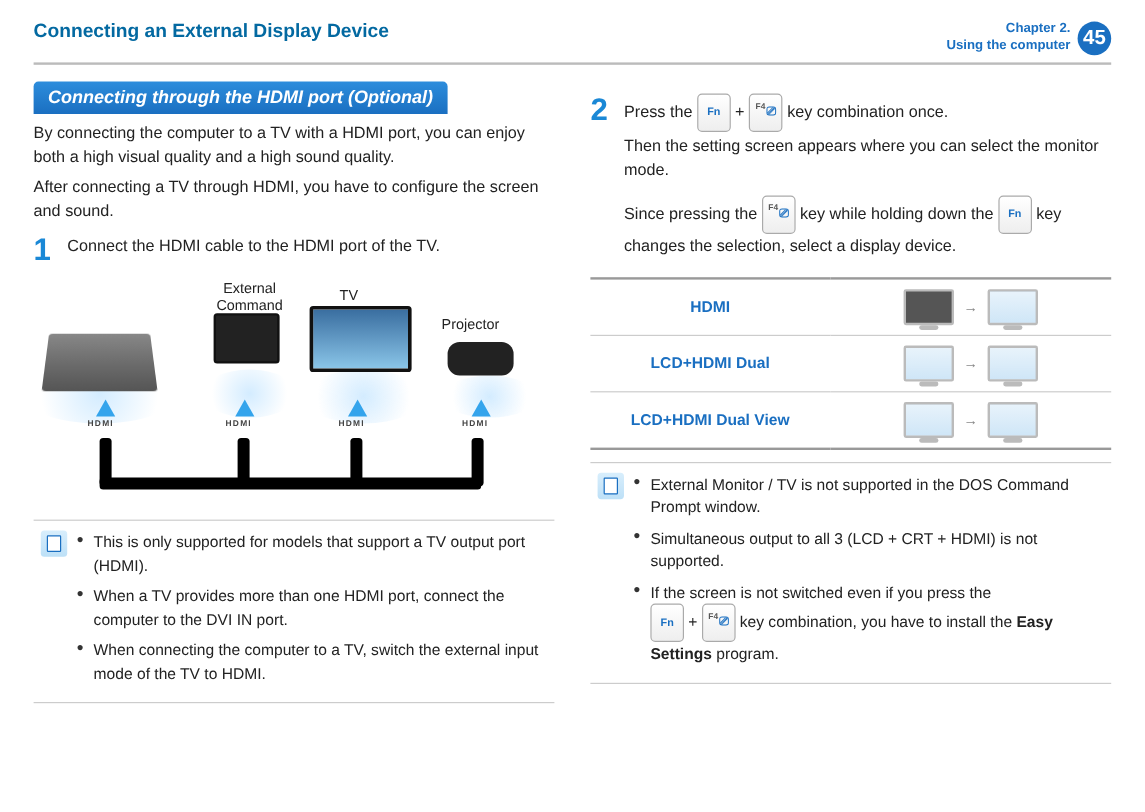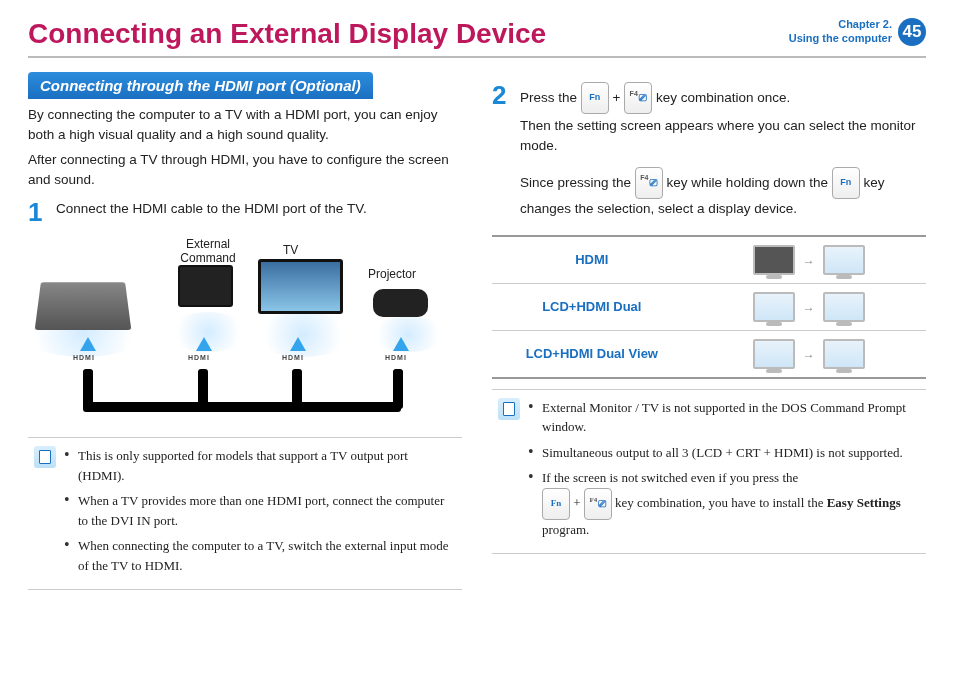--- a/index.html
+++ b/index.html
@@ -19,23 +19,23 @@
   }
   .top-bar {
     display: flex;
     justify-content: space-between;
     align-items: flex-start;
     border-bottom: 2px solid #bbb;
     padding-bottom: 6px;
     margin-bottom: 14px;
   }
   .title {
-    font-size: 28px;
-    font-weight: 700;
-    color: #be185d;
+    font-size: 16px;
+    font-weight: 700;
+    color: #0369a1;
   }
   .chapter-block {
     display: flex;
     align-items: center;
     gap: 6px;
   }
   .chapter-text {
     color: #1a6fc1;
     font-size: 11px;
     font-weight: 700;
@@ -140,21 +140,21 @@
     background: linear-gradient(#d8eefc,#bde0f7);
     border-radius:3px;
     position:relative;
   }
   .note-icon:before {
     content:"";
     position:absolute; left:5px; top:4px;
     width:10px;height:12px;border:1px solid #1a6fc1;border-radius:1px;background:#fff;
   }
   .note-list { list-style: none; padding:0; margin:0; font-size:13px; line-height:1.5;}
-  .note-list li { position:relative; padding-left:14px; margin-bottom:6px;font-family:Liberation Serif, serif;}
+  .note-list li { position:relative; padding-left:14px; margin-bottom:6px;}
   .note-list li:before { content:"•"; position:absolute; left:0; top:0; color:#333; font-size:16px; line-height:1.1;}
   table.modes {
     width:100%;
     border-collapse: collapse;
     margin: 16px 0 10px 0;
     font-size:13px;
   }
   table.modes td {
     border-top:1px solid #ccc;
     border-bottom:1px solid #ccc;

